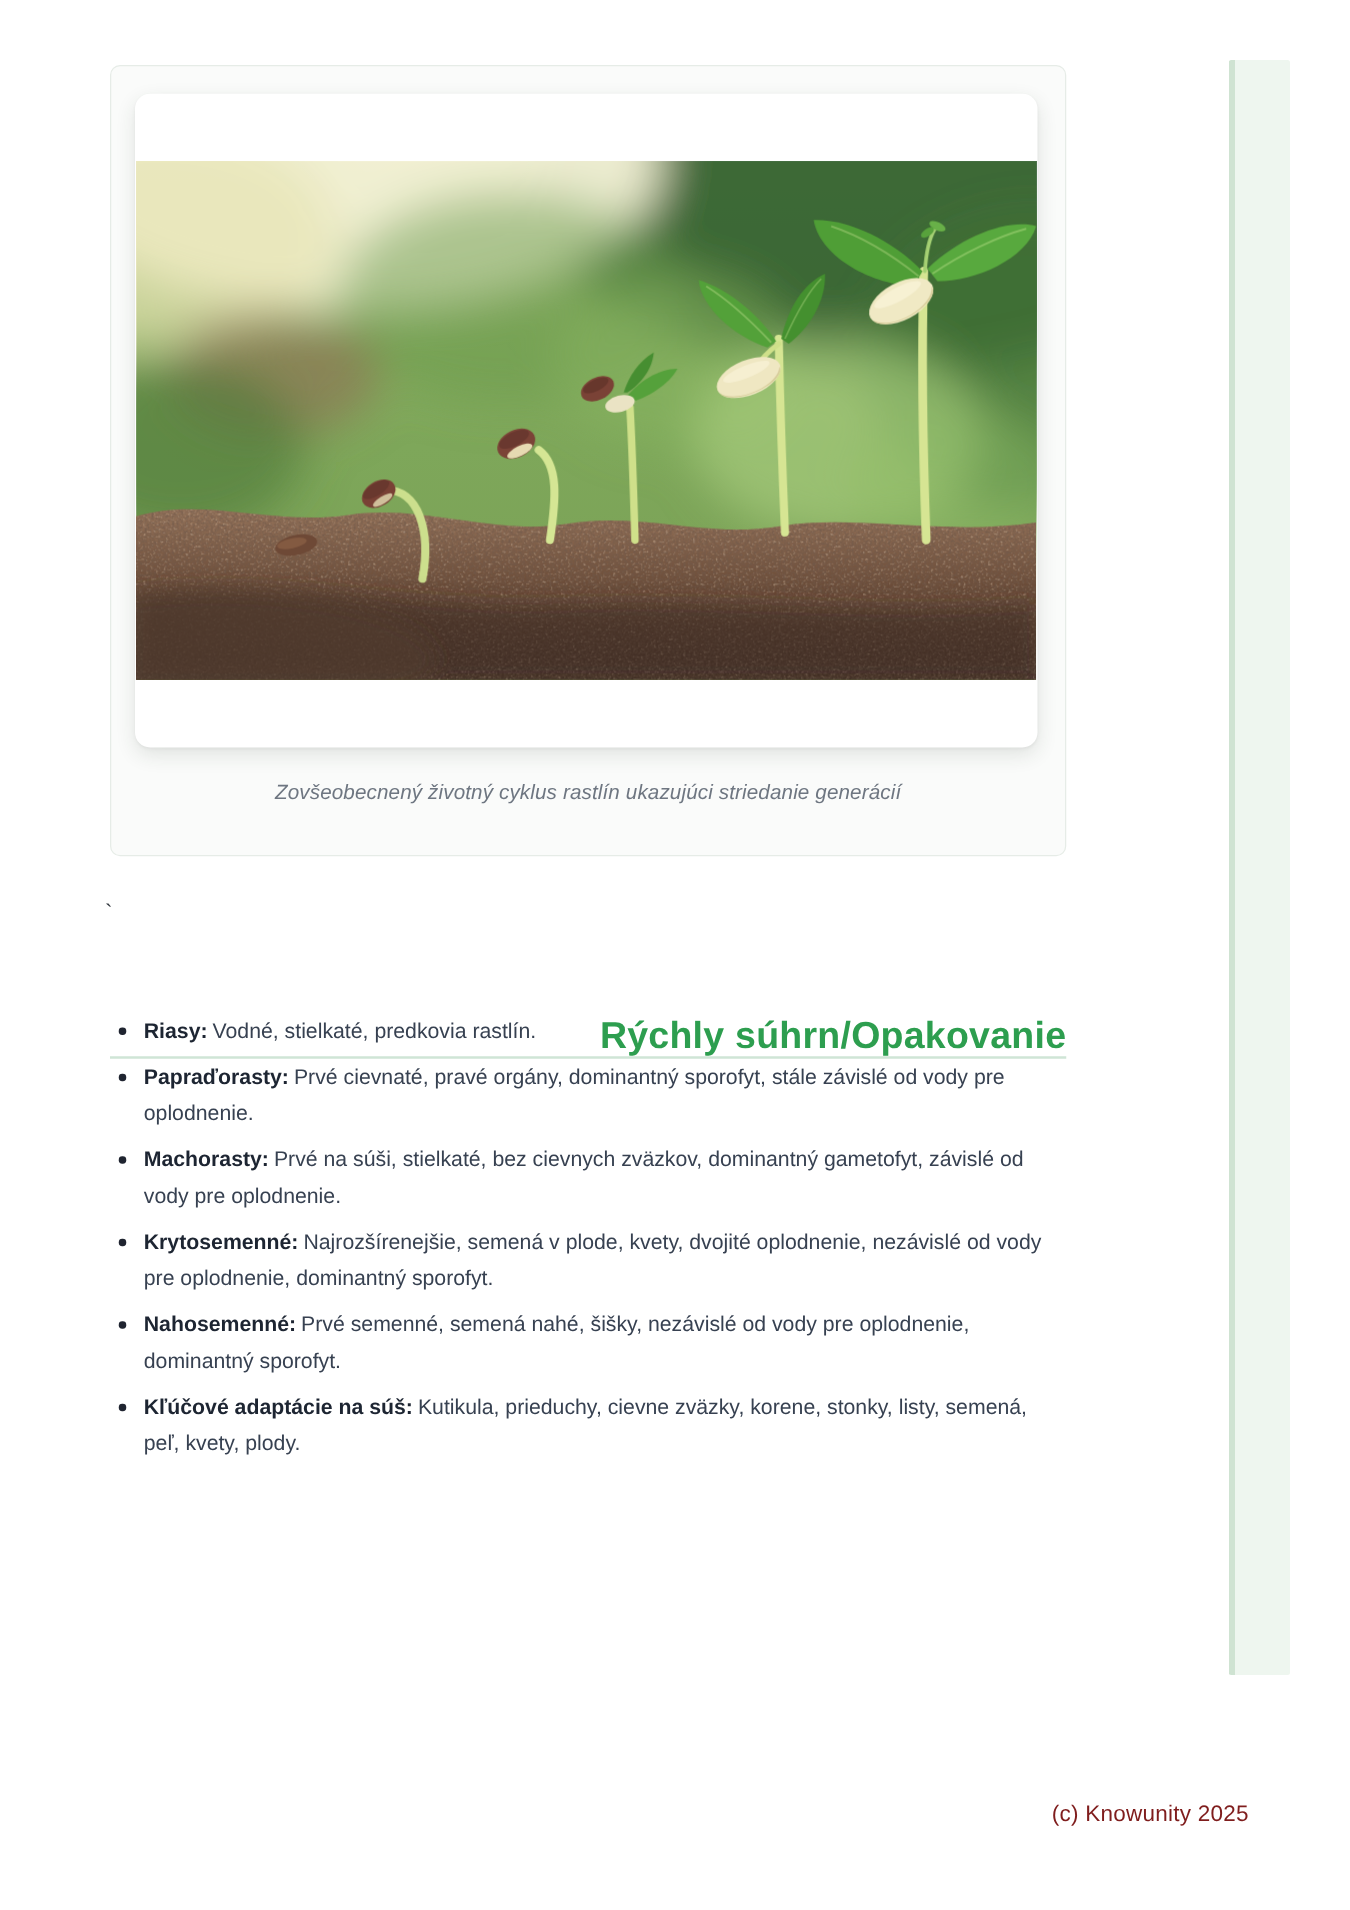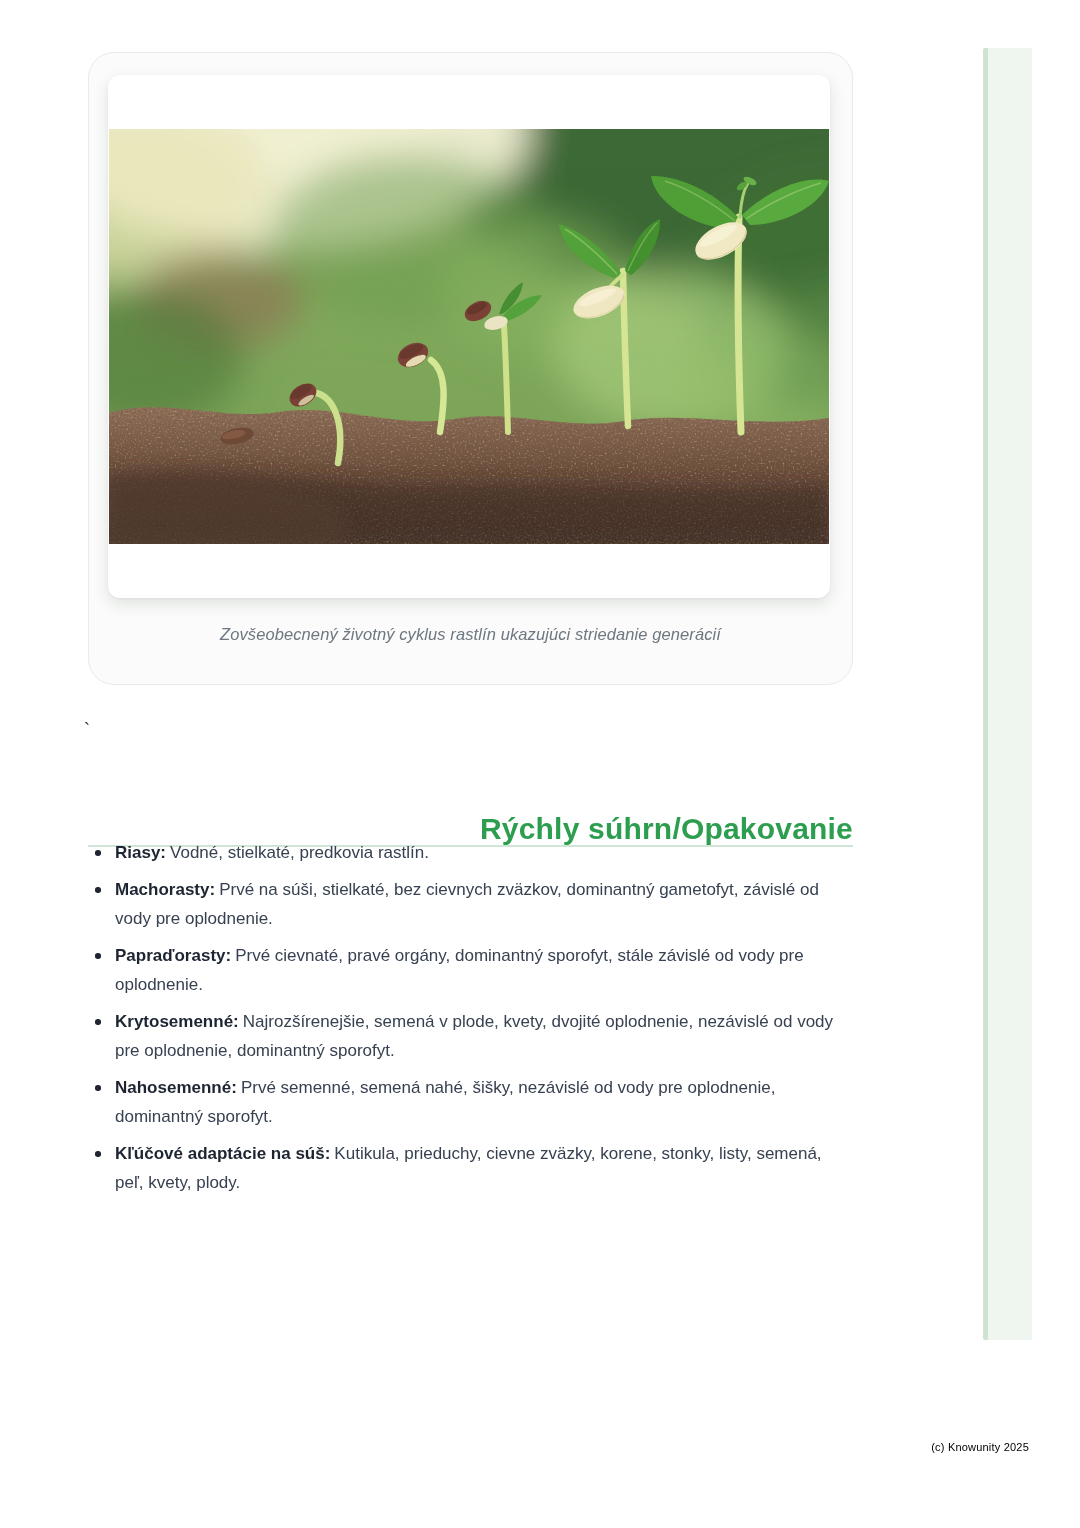--- a/index.html
+++ b/index.html
@@ -9,21 +9,21 @@
     -webkit-font-smoothing:antialiased;
   }
   
   .side-bar{
     position:absolute;left:983px;top:48px;width:44px;height:1292px;
     background:#eef6ef;border-left:5px solid #cfe3d2;border-radius:2px;
   }
   
   .figure-card{
     position:absolute;left:88px;top:52px;width:765px;height:633px;
-    background:#fafbfa;border:1px solid #e6ece7;border-radius:26px;box-sizing:border-box;
+    background:#fafbfa;border:1px solid #e6ece7;border-radius:8px;box-sizing:border-box;
   }
   .photo-frame{
     position:absolute;left:19px;top:22px;width:722px;height:523px;
     background:#ffffff;border-radius:12px;overflow:hidden;
     box-shadow:0 6px 16px rgba(40,60,45,.12),0 1px 3px rgba(0,0,0,.05);
     display:flex;align-items:center;justify-content:center;
   }
   .photo-frame svg{display:block;}
   .figure-caption{
     position:absolute;left:0;top:572px;width:100%;text-align:center;
@@ -36,35 +36,35 @@
   
   .section-title{
     position:absolute;left:88px;top:792px;width:765px;
     font-size:30px;font-weight:700;color:#2d9e4f;letter-spacing:.2px;text-align:right;
   }
   .section-divider{
     position:absolute;left:88px;top:845px;width:765px;height:2px;
     background:#cfe5d6;border:none;margin:0;
   }
   .summary-list{
-    position:absolute;left:88px;top:838px;width:765px;
+    position:absolute;left:88px;top:810px;width:765px;
     list-style:none;margin:0;padding:0;
   }
   .summary-list li{
     position:relative;padding-left:27px;margin-bottom:8px;
     font-size:17px;line-height:29px;color:#374151;
   }
   .summary-list .dot{
     position:absolute;left:7px;top:12px;width:5.5px;height:5.5px;
     border-radius:50%;background:#1f2430;
   }
   .summary-list .lbl{font-weight:700;color:#1d2532;margin-right:4px;}
   
   .footer-copy{
-    position:absolute;right:51px;top:1441px;font-size:11px;color:#000000;
+    position:absolute;right:81px;top:1441px;font-size:18px;color:#7f1d1d;
     letter-spacing:.2px;
   }
 </style>
 </head>
 <body>
 
 <div class="side-bar"></div>
 
 <div class="figure-card">
   <div class="photo-frame">
@@ -195,26 +195,26 @@
 <div class="stray-char">`</div>
 
 <h1 class="section-title">Rýchly súhrn/Opakovanie</h1>
 <div class="section-divider"></div>
 
 <ul class="summary-list">
   <li>
     <span class="dot"></span><span class="lbl">Riasy:</span><span class="txt">Vodné, stielkaté, predkovia rastlín.</span>
   </li>
   <li>
+    <span class="dot"></span><span class="lbl">Papraďorasty:</span><span class="txt">Prvé cievnaté, pravé orgány, dominantný sporofyt, stále závislé od vody pre oplodnenie.</span>
+  </li>
+  <li>
     <span class="dot"></span><span class="lbl">Machorasty:</span><span class="txt">Prvé na súši, stielkaté, bez cievnych zväzkov, dominantný gametofyt, závislé od vody pre oplodnenie.</span>
   </li>
   <li>
-    <span class="dot"></span><span class="lbl">Papraďorasty:</span><span class="txt">Prvé cievnaté, pravé orgány, dominantný sporofyt, stále závislé od vody pre oplodnenie.</span>
-  </li>
-  <li>
     <span class="dot"></span><span class="lbl">Krytosemenné:</span><span class="txt">Najrozšírenejšie, semená v plode, kvety, dvojité oplodnenie, nezávislé od vody pre oplodnenie, dominantný sporofyt.</span>
   </li>
   <li>
     <span class="dot"></span><span class="lbl">Nahosemenné:</span><span class="txt">Prvé semenné, semená nahé, šišky, nezávislé od vody pre oplodnenie, dominantný sporofyt.</span>
   </li>
   <li>
     <span class="dot"></span><span class="lbl">Kľúčové adaptácie na súš:</span><span class="txt">Kutikula, prieduchy, cievne zväzky, korene, stonky, listy, semená, peľ, kvety, plody.</span>
   </li>
 </ul>
 

